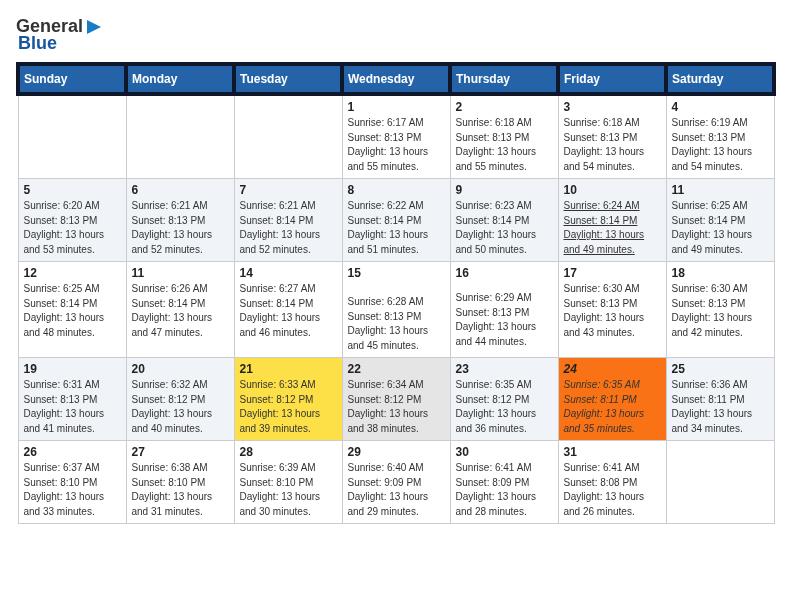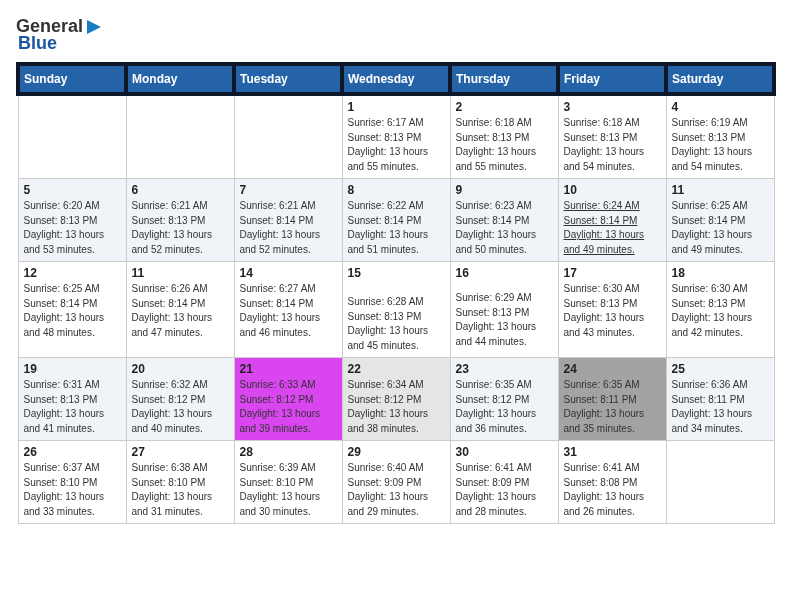--- a/index.html
+++ b/index.html
@@ -248,42 +248,42 @@
 Daylight: 13 hours
 and 41 minutes.</div>
         </td>
         <td style="background: rgb(240, 244, 248);">
           <div class="day-number">20</div>
           <div class="day-info" style="white-space: pre-line;">Sunrise: 6:32 AM
 Sunset: 8:12 PM
 Daylight: 13 hours
 and 40 minutes.</div>
         </td>
-        <td style="background: #d946ef;">
+        <td style="background: #fde047;">
           <div class="day-number">21</div>
           <div class="day-info" style="white-space: pre-line;">Sunrise: 6:33 AM
 Sunset: 8:12 PM
 Daylight: 13 hours
 and 39 minutes.</div>
         </td>
         <td style="background: #e5e5e5;">
           <div class="day-number">22</div>
           <div class="day-info" style="white-space: pre-line;">Sunrise: 6:34 AM
 Sunset: 8:12 PM
 Daylight: 13 hours
 and 38 minutes.</div>
         </td>
         <td style="background: rgb(240, 244, 248);">
           <div class="day-number">23</div>
           <div class="day-info" style="white-space: pre-line;">Sunrise: 6:35 AM
 Sunset: 8:12 PM
 Daylight: 13 hours
 and 36 minutes.</div>
         </td>
-        <td style="background: #a3a3a3;">
+        <td style="background: #f97316; font-style: italic;">
           <div class="day-number">24</div>
           <div class="day-info" style="white-space: pre-line;">Sunrise: 6:35 AM
 Sunset: 8:11 PM
 Daylight: 13 hours
 and 35 minutes.</div>
         </td>
         <td style="background: rgb(240, 244, 248);">
           <div class="day-number">25</div>
           <div class="day-info" style="white-space: pre-line;">Sunrise: 6:36 AM
 Sunset: 8:11 PM

